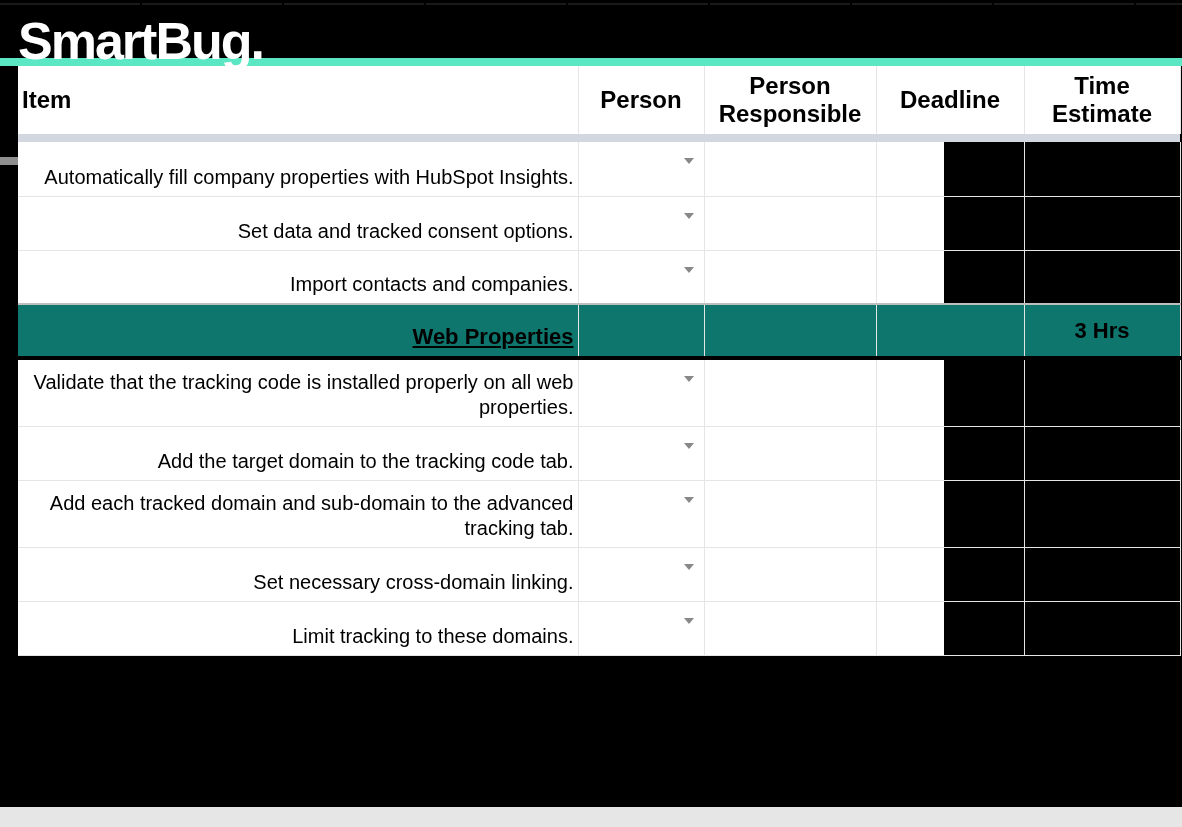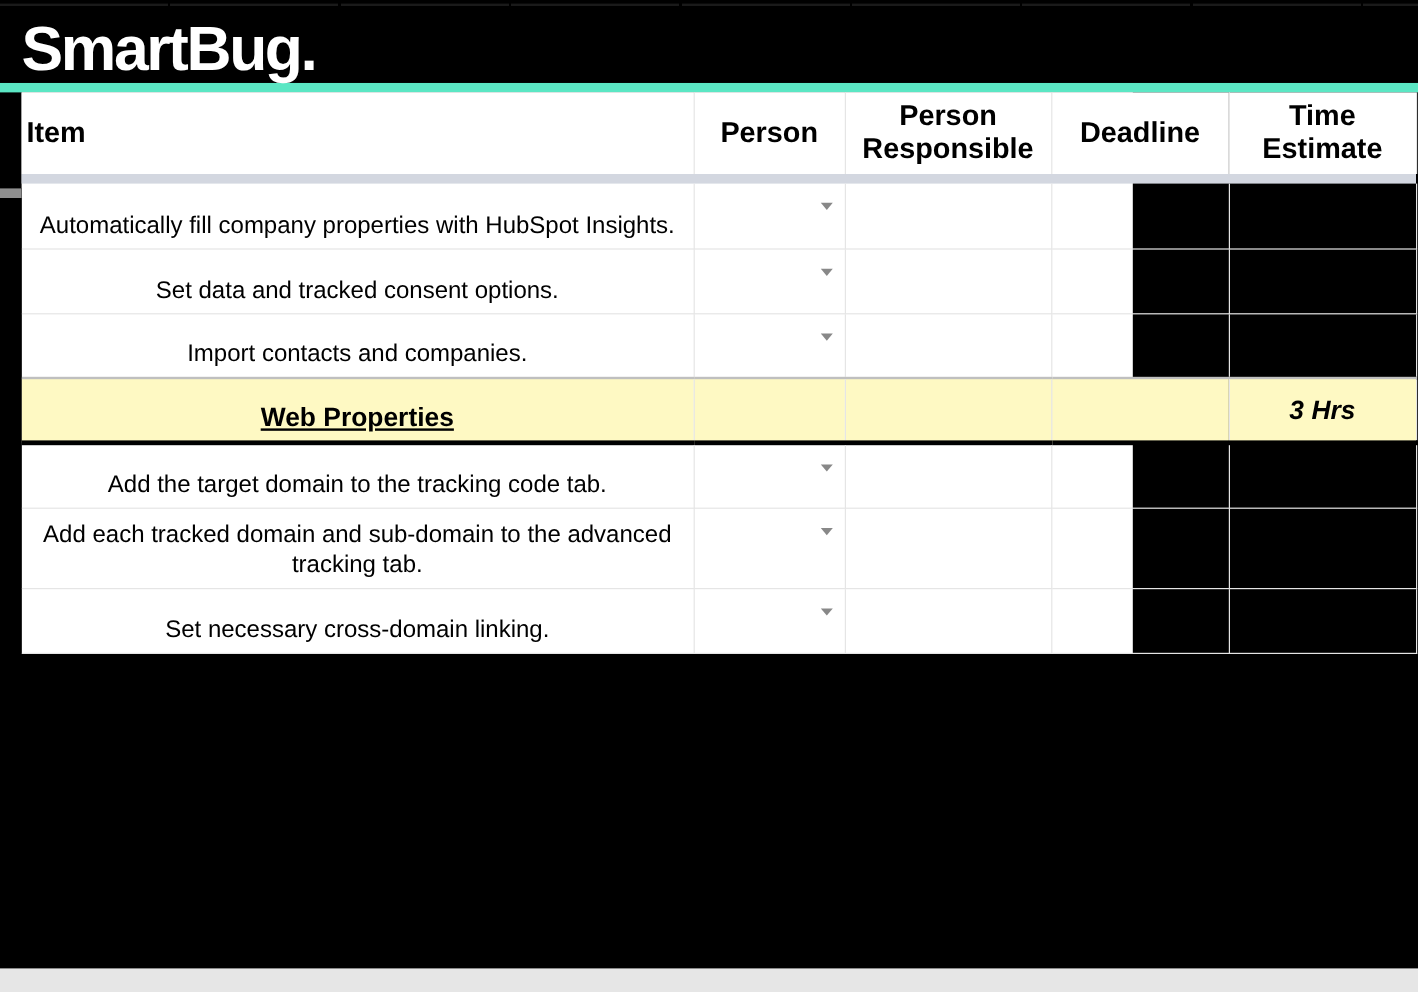--- a/index.html
+++ b/index.html
@@ -5,21 +5,21 @@
   * { box-sizing: border-box; margin: 0; padding: 0; }
   body {
     font-family: -apple-system, BlinkMacSystemFont, "Segoe UI", Arial, sans-serif;
     background: #000;
     width: 1182px;
     height: 827px;
     overflow: hidden;
     position: relative;
   }
   .top-black {
-    height: 69px;
+    height: 58px;
     background: #000;
     position: relative;
     border-top: 3px solid #000;
   }
   .top-black::before {
     content: "";
     position: absolute;
     top: 0; left: 0; right: 0; height: 2px;
     background: repeating-linear-gradient(90deg, #1a1a1a 0, #1a1a1a 140px, #000 140px, #000 142px);
   }
@@ -73,45 +73,44 @@
   }
   tbody td {
     font-size: 20px;
     color: #000;
     border-bottom: 1px solid #e5e5e5;
     border-right: 1px solid #e5e5e5;
     vertical-align: middle;
     height: 54px;
     padding: 0 4px;
   }
-  td.item-cell { text-align: center; padding-left: 4px; padding-top: 10px; padding-bottom: 6px; vertical-align: bottom; line-height: 1.25; }
+  td.item-cell { text-align: right; padding-left: 4px; padding-top: 10px; padding-bottom: 6px; vertical-align: bottom; line-height: 1.25; }
   td.status-cell { position: relative; }
   .dd-arrow {
     position: absolute;
     right: 10px;
     top: 16px;
     width: 0; height: 0;
     border-left: 5px solid transparent;
     border-right: 5px solid transparent;
     border-top: 6px solid #888;
   }
   tr.section td {
-    background: #fef9c3;
+    background: #0f766e;
     font-weight: 800;
     text-decoration: underline;
     height: 54px;
     font-size: 22px;
     border-top: 2px solid #bfbfbf;
     border-bottom: 4px solid #000;
   }
   tr.section td.time-est {
     text-decoration: none;
     text-align: center;
     font-weight: 800;
-    font-style: italic;
   }
   tr.section td.plain { text-decoration: none; }
   tr.tall td { height: 92px; }
   tr.tall td.status-cell .dd-arrow { top: 30px; }
   td.center { text-align: center; }
   .left-gutter {
     position: absolute;
     left: 0; top: 157px; width: 18px; bottom: 20px;
     background: #000;
   }
@@ -181,35 +180,49 @@
           <td class="center"></td>
         </tr>
         <tr class="section">
           <td class="item-cell">Web Properties</td>
           <td class="plain"></td>
           <td class="plain"></td>
           <td class="plain"></td>
           <td class="time-est">3 Hrs</td>
         </tr>
         <tr>
+          <td class="item-cell">Validate that the tracking code is installed properly on all web properties.</td>
+          <td class="status-cell"><span></span><span class="dd-arrow"></span></td>
+          <td class="center"></td>
+          <td class="center"></td>
+          <td class="center"></td>
+        </tr>
+        <tr>
           <td class="item-cell">Add the target domain to the tracking code tab.</td>
           <td class="status-cell"><span></span><span class="dd-arrow"></span></td>
           <td class="center"></td>
           <td class="center"></td>
           <td class="center"></td>
         </tr>
         <tr>
           <td class="item-cell">Add each tracked domain and sub-domain to the advanced tracking tab.</td>
           <td class="status-cell"><span></span><span class="dd-arrow"></span></td>
           <td class="center"></td>
           <td class="center"></td>
           <td class="center"></td>
         </tr>
         <tr>
           <td class="item-cell">Set necessary cross-domain linking.</td>
+          <td class="status-cell"><span></span><span class="dd-arrow"></span></td>
+          <td class="center"></td>
+          <td class="center"></td>
+          <td class="center"></td>
+        </tr>
+        <tr>
+          <td class="item-cell">Limit tracking to these domains.</td>
           <td class="status-cell"><span></span><span class="dd-arrow"></span></td>
           <td class="center"></td>
           <td class="center"></td>
           <td class="center"></td>
         </tr>
       </tbody>
   </table>
 </div>
 
 <div class="bottom-bar"></div>

